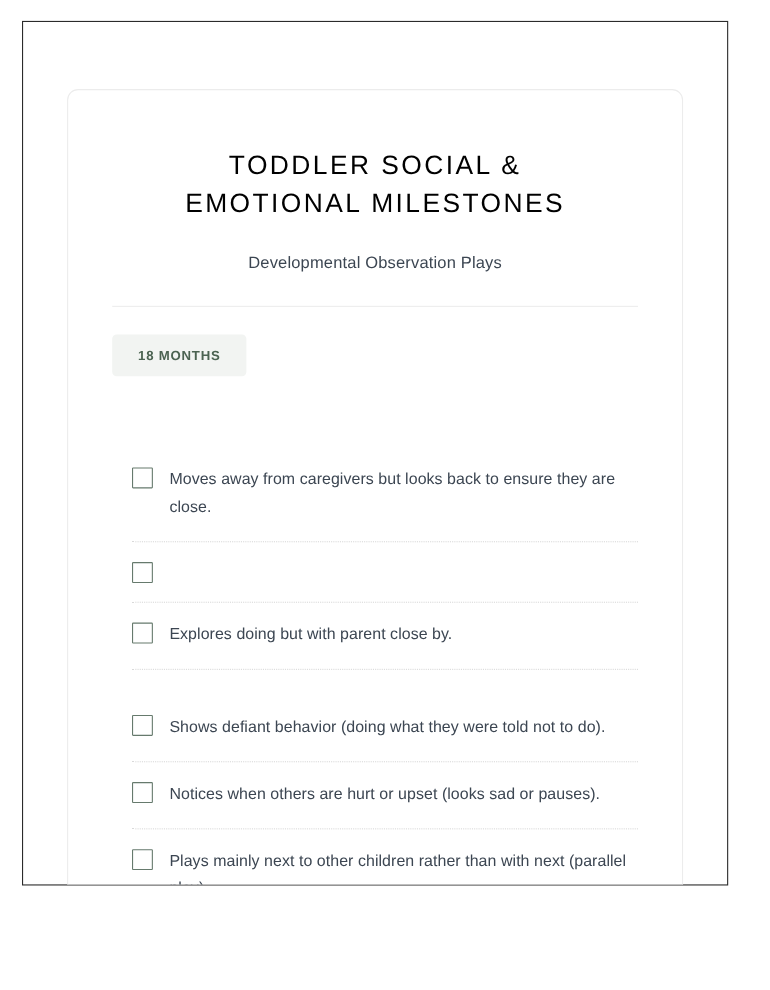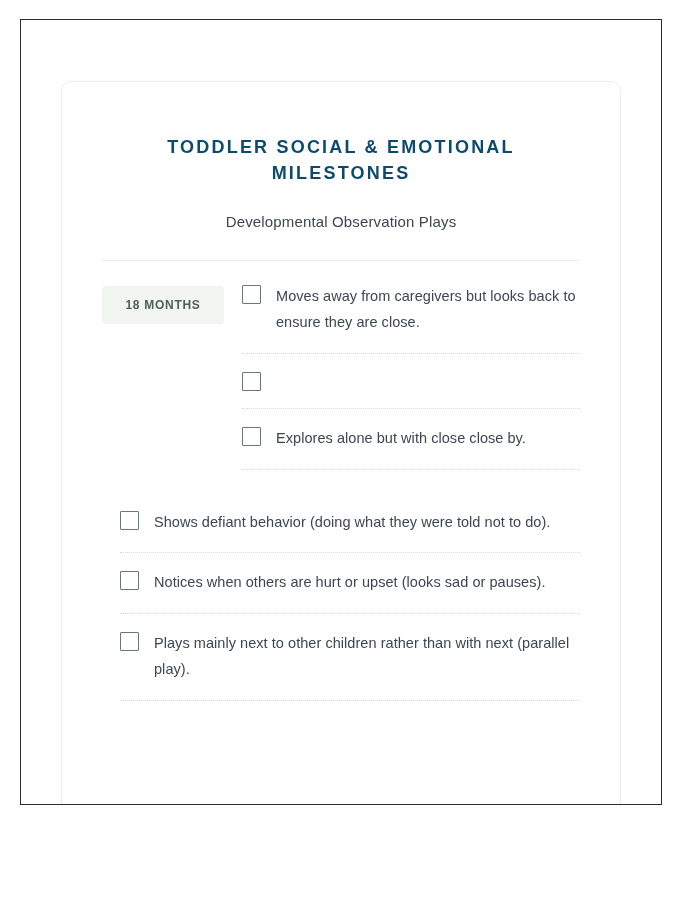--- a/index.html
+++ b/index.html
@@ -34,23 +34,23 @@
     background: #ffffff;
     border: 1px solid #ececec;
     border-radius: 10px;
     padding: 52px 40px 0 40px;
   }
 
   
   #doc-header { text-align: center; }
 
   #doc-title {
-    font-size: 18px;
-    font-weight: 700;
-    color: #0c4a6e;
+    font-size: 24px;
+    font-weight: 400;
+    color: #000000;
     letter-spacing: 2.2px;
     line-height: 1.45;
     text-transform: uppercase;
     padding: 0 22px;
   }
 
   #doc-subtitle {
     margin-top: 27px;
     font-size: 15px;
     font-weight: 400;
@@ -62,20 +62,21 @@
     margin: 30px 0 0 0;
     height: 1px;
     background: #ededed;
   }
 
   
   .age-section {
     display: flex;
     align-items: flex-start;
     padding-top: 23px;
+    flex-direction: column;
   }
 
   .age-badge-col {
     flex: 0 0 122px;
     padding-top: 2px;
   }
 
   .age-badge {
     display: block;
     width: 122px;
@@ -144,21 +145,21 @@
           <div class="items-col">
             <div class="checklist-item">
               <span class="checkbox-box"></span>
               <span class="item-label">Moves away from caregivers but looks back to ensure they are close.</span>
             </div>
             <div class="checklist-item">
               <span class="checkbox-box"></span>
             </div>
             <div class="checklist-item">
               <span class="checkbox-box"></span>
-              <span class="item-label">Explores alone but with close close by.</span>
+              <span class="item-label">Explores doing but with parent close by.</span>
             </div>
           </div>
         </div>
         <div class="age-section">
           <div class="items-col">
             <div class="checklist-item">
               <span class="checkbox-box"></span>
               <span class="item-label">Shows defiant behavior (doing what they were told not to do).</span>
             </div>
             <div class="checklist-item">

